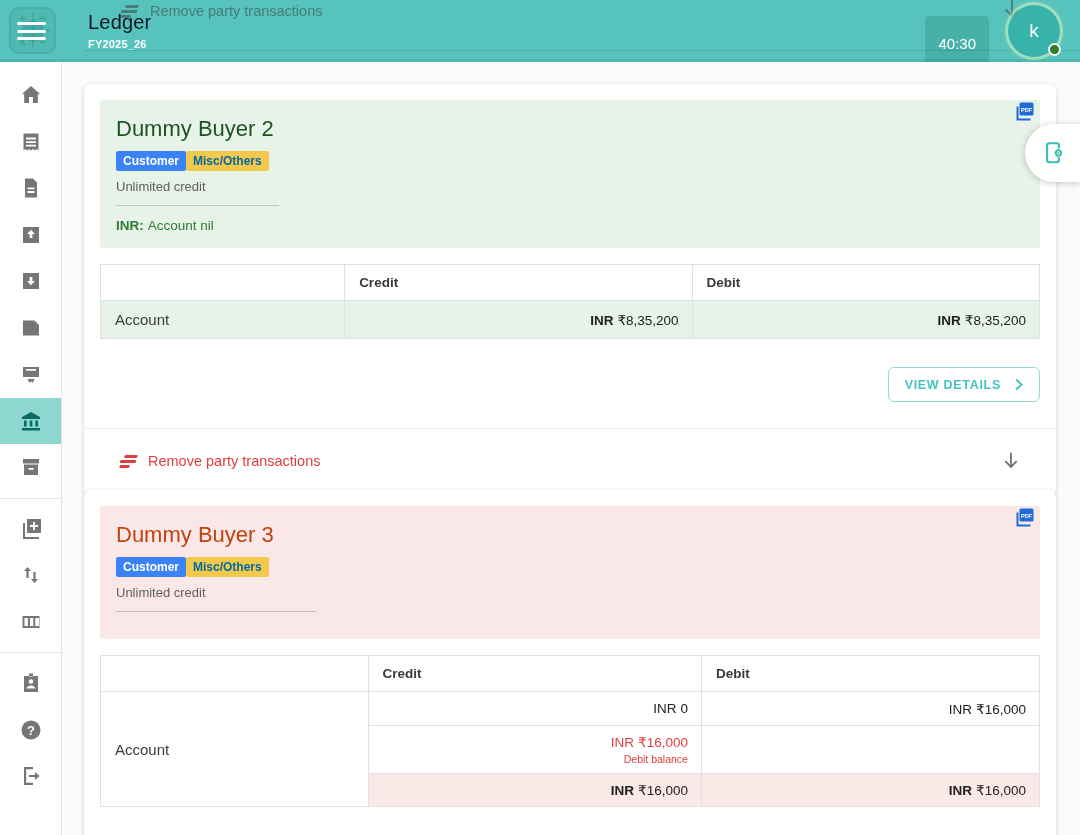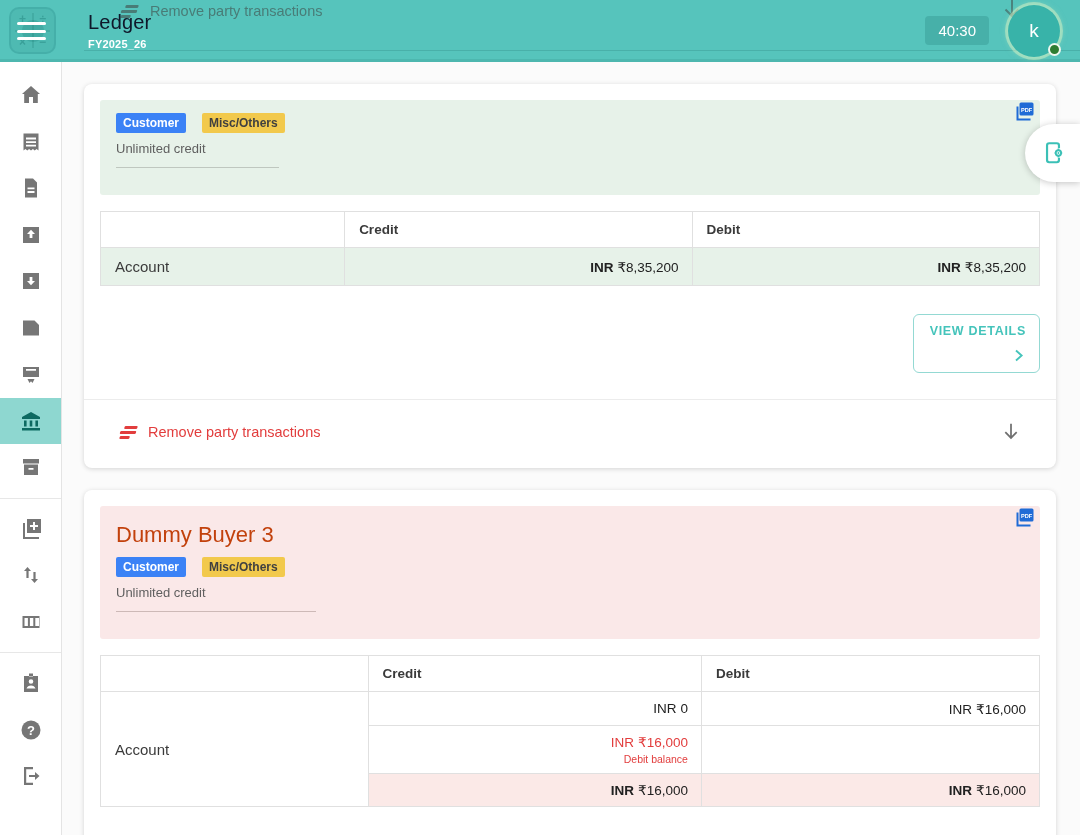--- a/index.html
+++ b/index.html
@@ -30,21 +30,21 @@
   .logo-ghost .lg-h, .logo-ghost .lg-v { position:absolute; background:rgba(10,100,95,.16); }
   .logo-ghost .lg-h { left:4px; right:4px; top:50%; height:2px; margin-top:-1px; }
   .logo-ghost .lg-v { top:4px; bottom:4px; left:50%; width:2px; margin-left:-1px; }
   .logo-ghost .lg-sym { position:absolute; font-size:12px; color:rgba(10,100,95,.30); font-weight:bold; }
   .logo-ghost .lg-c { position:absolute; left:50%; top:50%; width:22px; height:22px; margin:-11px 0 0 -11px; border-radius:50%; background:rgba(10,100,95,.18); }
   .hamburger { position:absolute; left:17px; top:22px; width:29px; cursor:pointer; z-index:5; }
   .hamburger span { display:block; height:3px; background:#fff; border-radius:2px; margin-bottom:4.5px; }
   .app-title { position:absolute; left:88px; top:11px; color:#0f172a; font-size:20px; font-weight:500; letter-spacing:.2px; }
   .app-sub   { position:absolute; left:88px; top:38px; color:#fff; font-size:11px; font-weight:bold; letter-spacing:.2px; }
   .timer-chip {
-    position:absolute; right:91px; top:16px; padding:6px 13px;
+    position:absolute; right:91px; top:16px; padding:19px 13px;
     background:rgba(0,80,75,.17); border-radius:4px;
     color:#fff; font-size:15px; cursor:pointer;
   }
   .avatar {
     position:absolute; right:20px; top:5px; width:52px; height:52px; border-radius:50%;
     background:#38b3a9; display:flex; align-items:center; justify-content:center;
     color:#fff; font-size:19px; cursor:pointer;
     box-shadow:0 0 0 3px rgba(222,243,196,.45), 0 0 7px rgba(230,250,200,.5);
   }
   .status-dot {
@@ -77,21 +77,21 @@
 
   .party-head { border-radius:3px; padding:13px 16px 15px; }
   .party-head.green { background:#e7f2e9; }
   .party-head.pink  { background:#fae8e8; }
   .party-title { font-size:22px; font-weight:500; margin:3px 0 9px; }
   .green .party-title { color:#1c541f; }
   .pink  .party-title { color:#c2410c; }
   .badge-row { display:flex; margin-bottom:8px; }
   .badge { font-size:12px; font-weight:bold; padding:3px 7px; border-radius:2px; }
   .badge.customer { background:#3b82f6; color:#fff; }
-  .badge.misc { background:#f2c94c; color:#404040; margin-left:16px; }
+  .badge.misc { background:#f2c94c; color:#0369a1; margin-left:0; }
   .credit-note { font-size:13px; color:#5f5f5f; margin-bottom:11px; }
   .head-hr { border:none; border-top:1px solid #bfc7bf; width:163px; margin:0 0 12px; }
   .pink .head-hr { width:200px; border-top-color:#cdb9b7; }
   .summary { font-size:13.5px; }
   .green .summary { color:#2e7d32; }
   .pink  .summary { color:#e23d3d; }
   .summary b { margin-right:4px; }
   .pdf-btn { position:absolute; top:16px; right:20px; cursor:pointer; width:24px; height:24px; }
 
   table.ledger { width:100%; border-collapse:collapse; table-layout:fixed; margin-top:16px; }
@@ -103,23 +103,23 @@
   .cur { margin-right:4px; }
   .cur.b { font-weight:bold; }
   tr.acct-green td { background:#e7f2e9; height:38px; }
   .card-2 .ledger td.amount { padding:8px 13px; }
   tr.total-pink td.amount, tr.total-pink td { background:#fbe9e7; }
   .red-amt { color:#e23d3d; }
   .amt-sub { font-size:10.5px; color:#e23d3d; margin-top:3px; }
 
   .vd-row { display:flex; justify-content:flex-end; padding:28px 0 26px; }
   .vd-btn {
-    display:inline-flex; align-items:flex-end; gap:10px; background:#fff;
+    display:inline-flex; align-items:center; gap:10px; background:#fff;
     border:1px solid #94d9d3; border-radius:6px; padding:9px 13px 9px 16px;
-    color:#45c4bb; font-size:12.5px; font-weight:bold; letter-spacing:.7px; cursor:pointer;flex-direction:column;
+    color:#45c4bb; font-size:12.5px; font-weight:bold; letter-spacing:.7px; cursor:pointer;
   }
   .remove-row {
     border-top:1px solid #ececec; padding:21px 34px 25px 36px;
     display:flex; align-items:center; justify-content:space-between;
   }
   .remove-left { display:flex; align-items:center; gap:10px; color:#e23d3d; font-size:14.5px; cursor:pointer; }
   .rm-icon { width:18px; height:13px; transform:skewX(-16deg); }
   .rm-icon i { display:block; height:2.6px; background:#e23d3d; border-radius:1px; margin-bottom:2.4px; }
   .rm-icon i:nth-child(1){ width:13px; margin-left:3px; }
   .rm-icon i:nth-child(2){ width:16px; }
@@ -253,26 +253,30 @@
   <div class="side-item">
     <svg viewBox="0 0 24 24">
         <path d="M5 3h9v2.2H7.2v13.6H14V21H5zm11 5l4.5 4-4.5 4v-2.9h-6v-2.2h6z"></path>
       </svg>
   </div>
 </div>
 
 <div class="card card-1">
   <div class="card-pad">
     <div class="party-head green">
+      <div class="party-title">Dummy Buyer 2</div>
       <div class="badge-row">
         <span class="badge customer">Customer</span>
         <span class="badge misc">Misc/Others</span>
       </div>
       <div class="credit-note">Unlimited credit</div>
       <hr class="head-hr">
+      <div class="summary">
+        <b>INR:</b><span>Account nil</span>
+      </div>
     </div>
     <div class="pdf-btn">
       <svg width="24" height="24" viewBox="0 0 24 24">
         <path d="M4.5 6.5v14h14v-2h-12v-12z" fill="#1f6bd6"></path>
         <rect x="7.5" y="2.5" width="14" height="13" rx="1.5" fill="#1f6bd6"></rect>
         <text x="14.5" y="11.5" text-anchor="middle" font-size="5.6" font-weight="bold" fill="#ffffff">PDF</text>
       </svg>
     </div>
     <table class="ledger">
       <colgroup>

